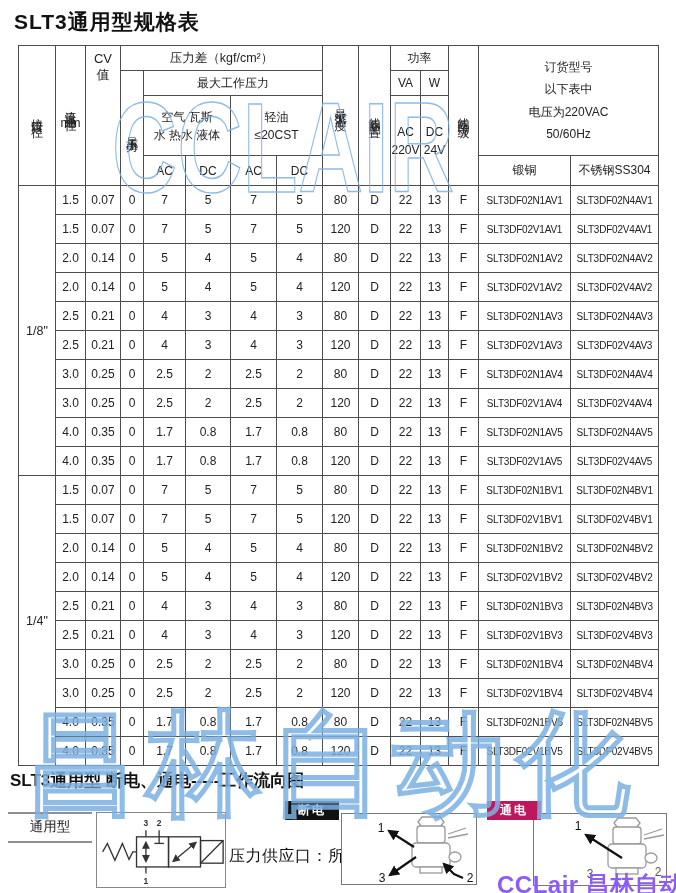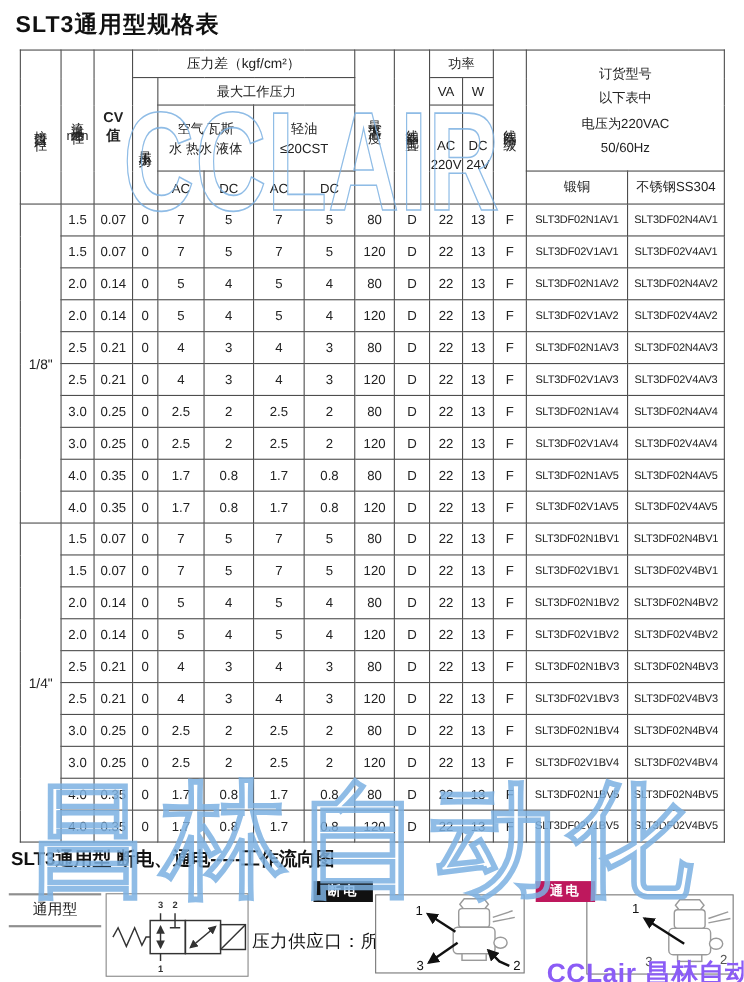--- a/index.html
+++ b/index.html
@@ -16,22 +16,22 @@
   thead th { font-size:12px; }
   tr.hr1 { height:25px; } tr.hr2 { height:25px; } tr.hr3 { height:60px; } tr.hr4 { height:30px; }
   tbody tr { height:29px; }
   tbody td { font-size:12px; }
   tbody td.model { font-size:10px; letter-spacing:-0.2px; }
   td.size-cell { font-size:12.5px; }
 
   .vt { writing-mode:vertical-rl; text-orientation:upright; letter-spacing:3px; line-height:1;
     display:inline-block; }
   .stack { display:flex; flex-direction:column; align-items:center; gap:3px; }
-  .cvcell { display:flex; flex-direction:column; justify-content:center; height:130px;
-    font-size:13px;font-weight:bold; }
+  .cvcell { display:flex; flex-direction:column; justify-content:flex-start; height:130px;
+    font-size:13px; }
   .twolines div { line-height:1.5; }
   .order-cell { font-size:12px; line-height:1.85; }
   .hdr-pd { font-size:12.5px; }
 
   
   .wm { position:absolute; pointer-events:none; color:transparent;
     -webkit-text-stroke:1.5px #7cb1e2; font-weight:bold; z-index:4; opacity:.85; }
   .wm-latin { left:112px; top:74px; font-size:128px; transform:scaleX(.70); transform-origin:0 0;
     letter-spacing:1px; }
   .wm-cjk { left:24px; top:688px; font-size:114px; letter-spacing:9px; }

